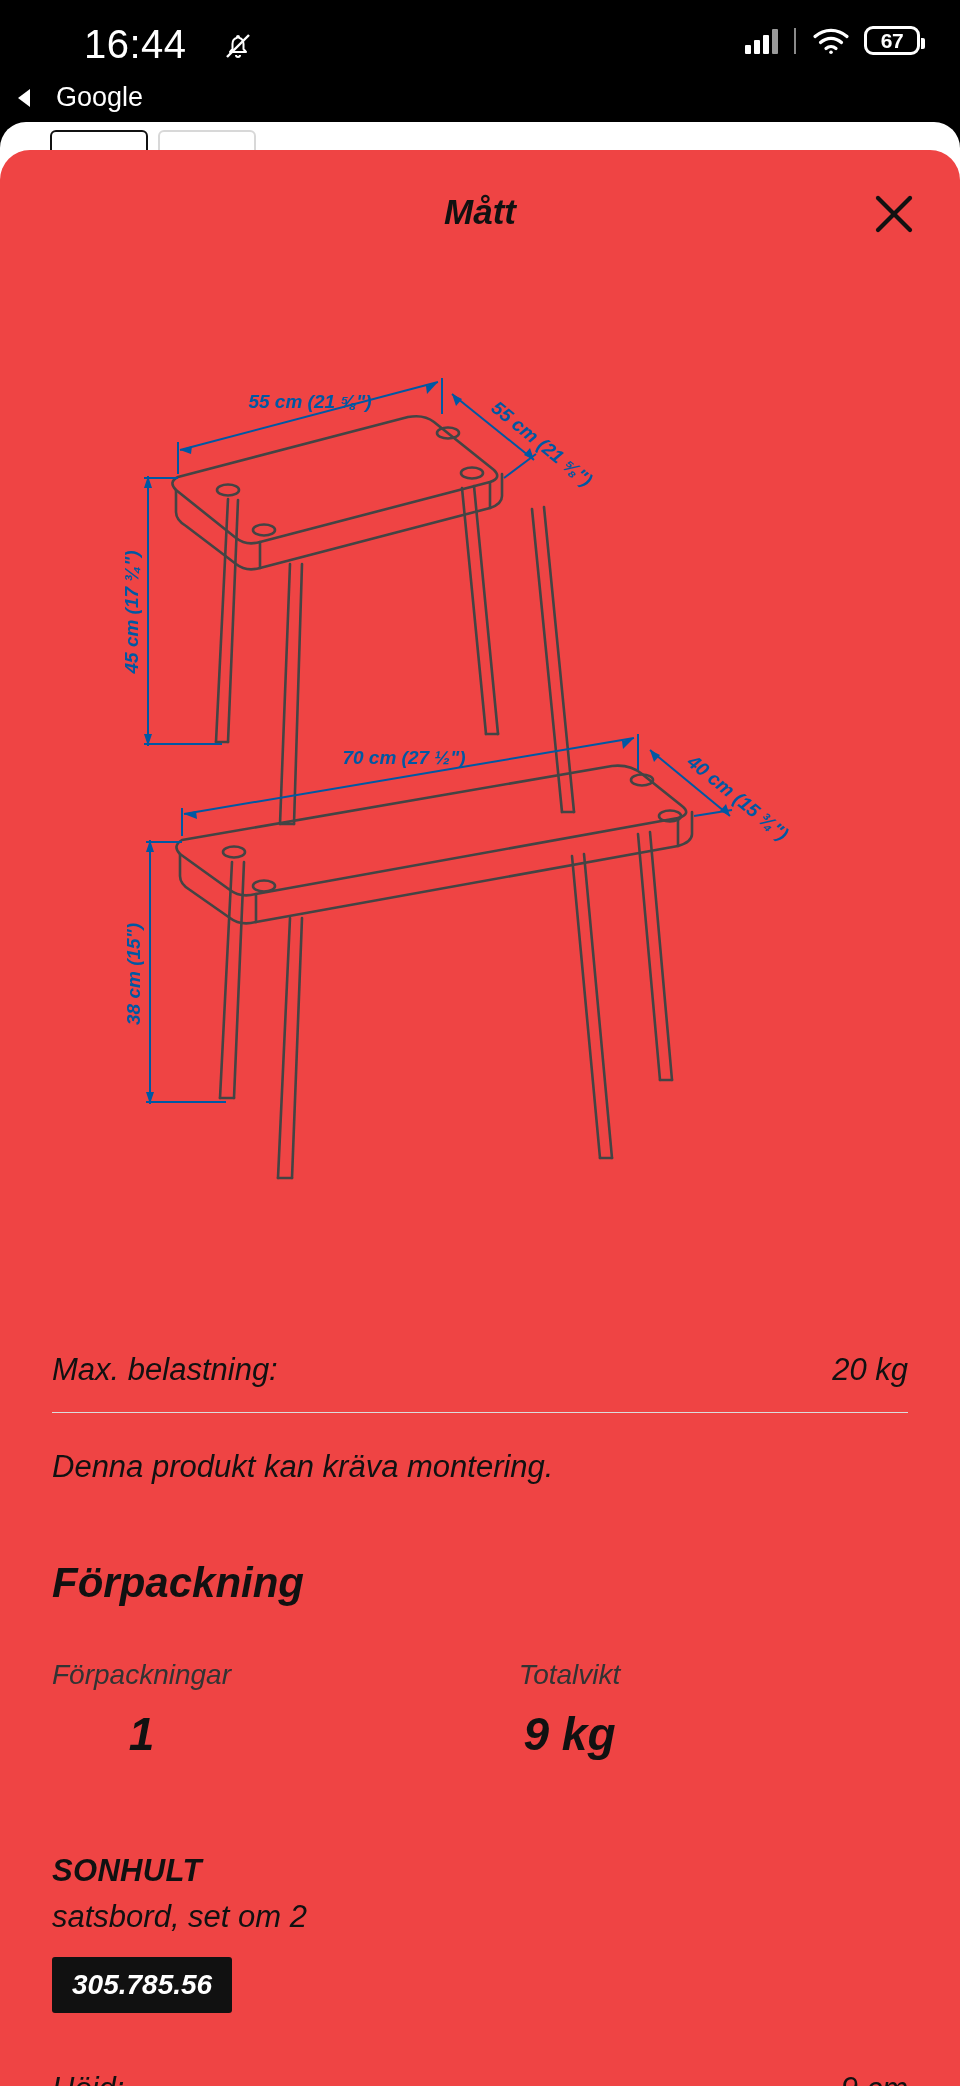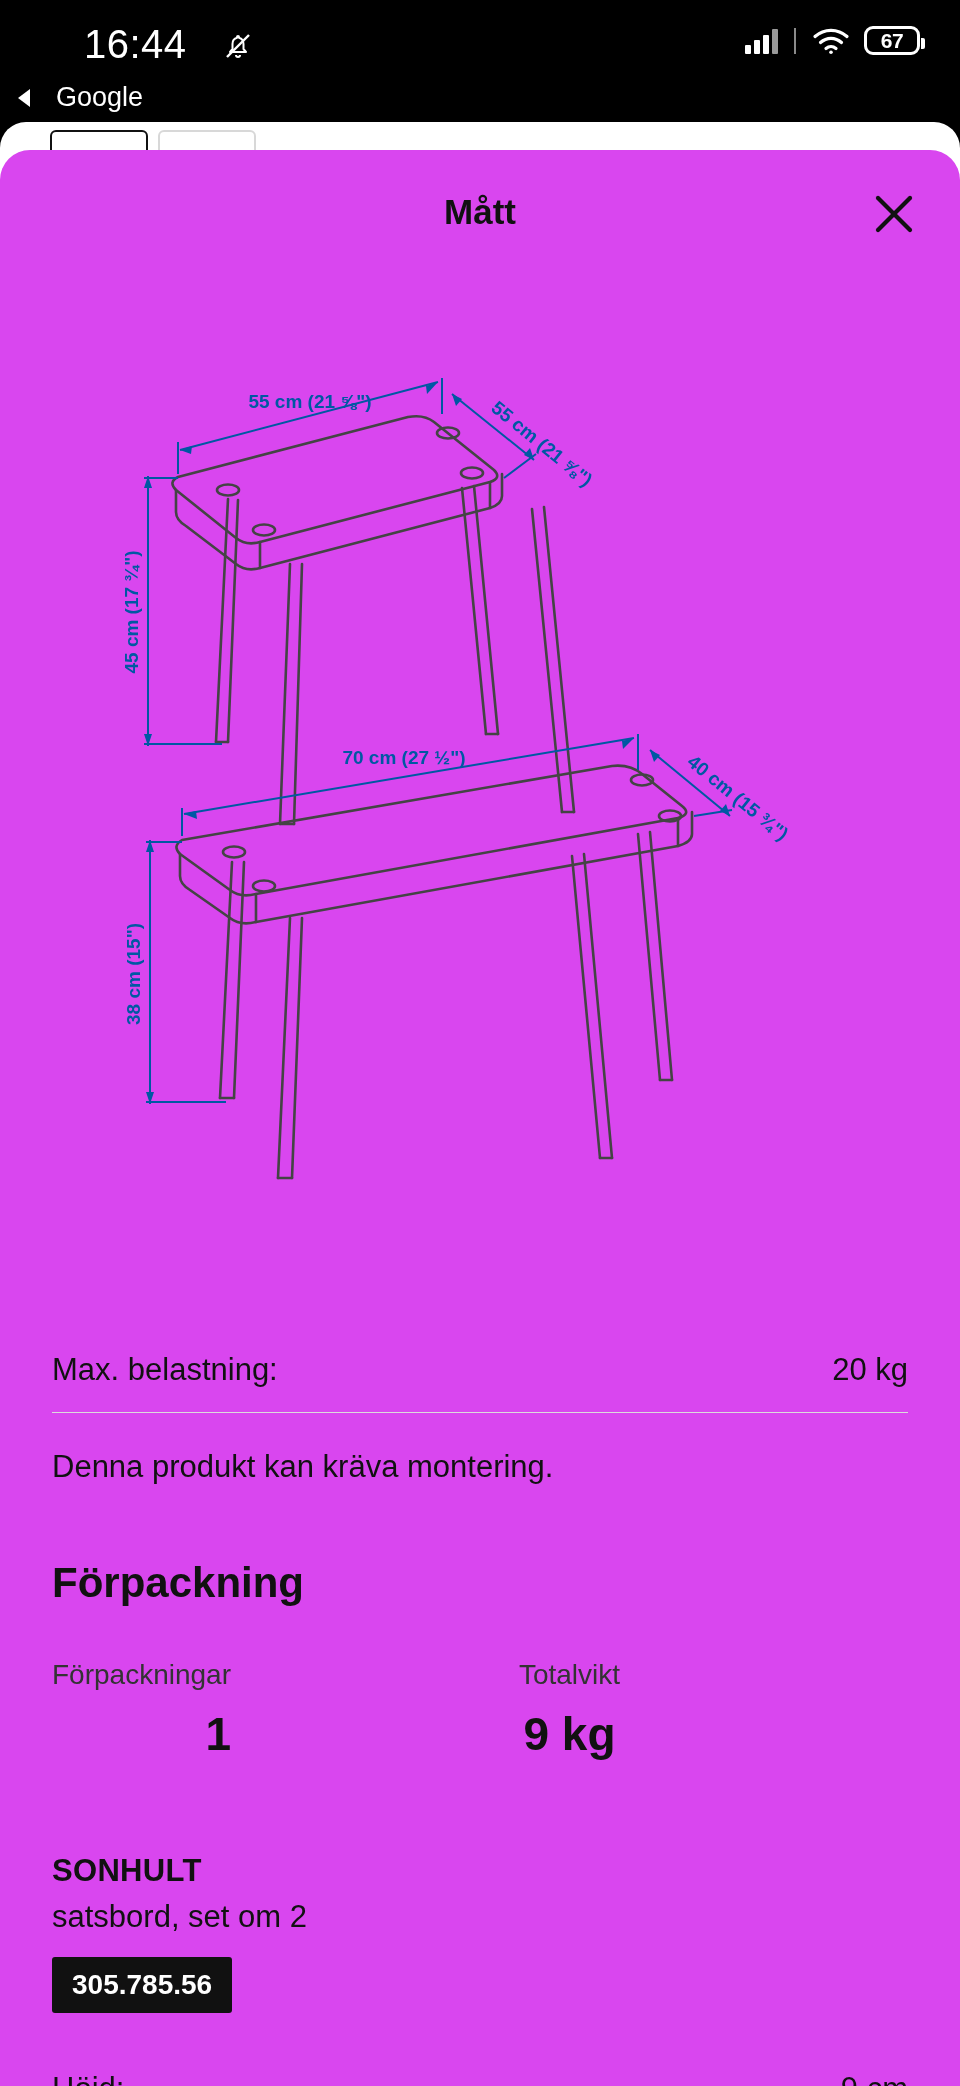--- a/index.html
+++ b/index.html
@@ -161,23 +161,24 @@
   .tb-legs i:nth-child(2) { left: 50px; transform: rotate(-6deg); }
   .tb-legs.yellow i { background: #c79a22; }
 
   
   .sheet {
     position: absolute;
     left: 0;
     top: 150px;
     width: 960px;
     height: 1936px;
-    background: #d946ef;
+    background: #ef4444;
     border-radius: 30px 30px 0 0;
     overflow: hidden;
+    font-style: italic;
   }
   .sheet-header {
     position: relative;
     height: 112px;
   }
   .sheet-title {
     position: absolute;
     left: 0; right: 0;
     top: 42px;
     text-align: center;
@@ -236,21 +237,21 @@
     color: #111;
     padding: 64px 0 0 0;
   }
 
   .pack-grid {
     display: flex;
     justify-content: space-between;
     padding: 52px 0 0 0;
   }
   .pack-col { display: flex; flex-direction: column; }
-  .pack-col.c1 { align-items: flex-end; }
+  .pack-col.c1 { align-items: center; }
   .pack-col.c2 { align-items: center; flex: 1; }
   .pack-col.c3 { align-items: flex-end; }
   .pack-label { font-size: 28px; color: #333; }
   .pack-value { font-size: 46px; font-weight: bold; color: #111; margin-top: 16px; }
 
   .product-block { padding: 92px 0 0 0; }
   .product-name {
     font-size: 31px;
     font-weight: bold;
     color: #111;

